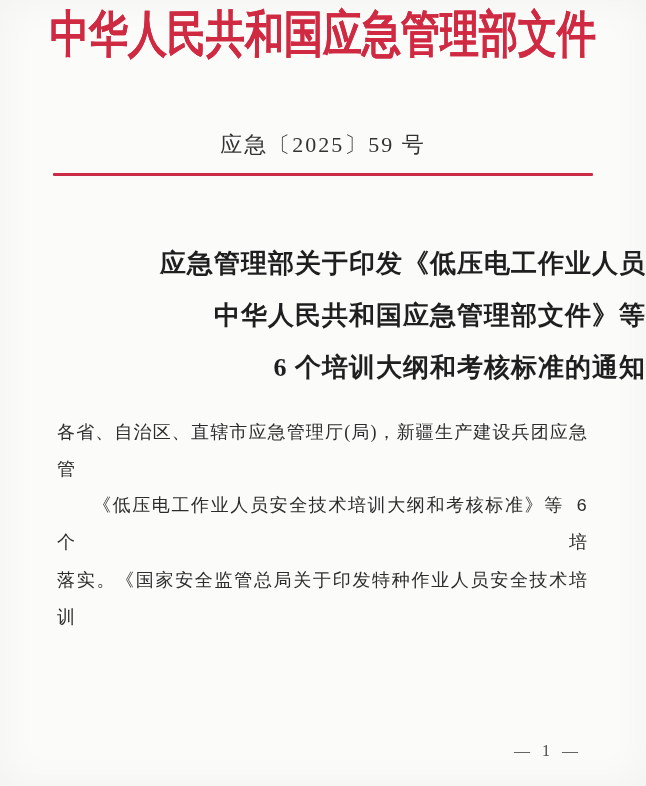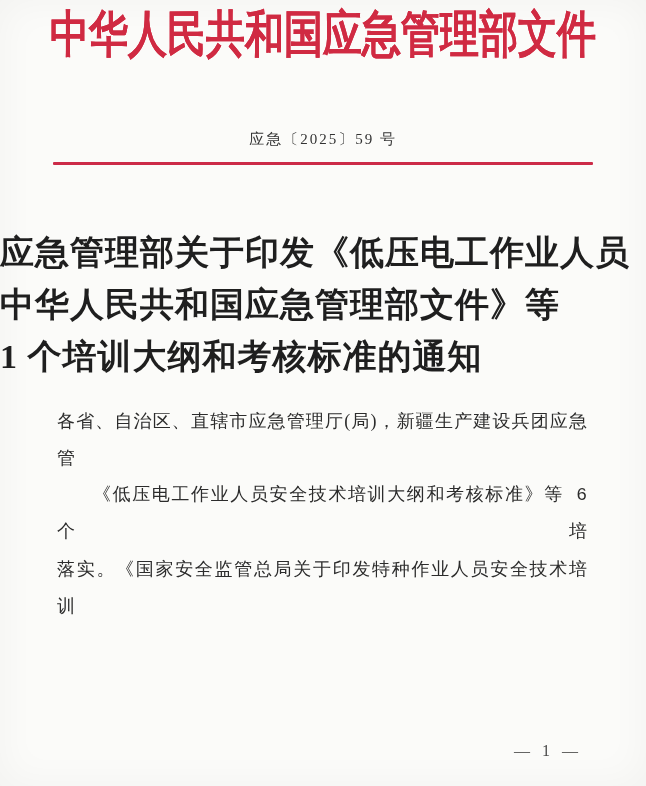--- a/index.html
+++ b/index.html
@@ -34,40 +34,40 @@
     letter-spacing:0px;
     transform:scaleY(1.28);
     transform-origin:center top;
     white-space:nowrap;
     text-shadow:0 0 .4px var(--header-red);
   }
 
   .doc-number{
     margin-top:76px;
     text-align:center;
-    font-size:15px;
+    font-size:22px;
     letter-spacing:2px;
     color:#333;
   }
 
   .red-divider{
     margin:13px auto 0 auto;
     width:540px;
     height:3px;
     background:var(--divider-red);
     border-radius:1px;
   }
 
   
   .doc-title{
     margin-top:62px;
-    text-align:left;
+    text-align:right;
     color:var(--ink);
     font-weight:bold;
-    font-size:34px;
+    font-size:26px;
     line-height:52px;
     letter-spacing:1px;
   }
 
   
   .body-text{
     margin-top:20px;
     padding:0 58px 0 57px;
     color:var(--ink-soft);
     font-size:18px;
@@ -101,21 +101,21 @@
     <div class="title">中华人民共和国应急管理部文件</div>
   </div>
 
   <div class="doc-number">应急〔2025〕59 号</div>
 
   <div class="red-divider"></div>
 
   <div class="doc-title">
     <div class="title-line">应急管理部关于印发《低压电工作业人员</div>
     <div class="title-line">中华人民共和国应急管理部文件》等</div>
-    <div class="title-line">1 个培训大纲和考核标准的通知</div>
+    <div class="title-line">6 个培训大纲和考核标准的通知</div>
   </div>
 
   <div class="body-text">
     <div class="line fill">各省、自治区、直辖市应急管理厅(局)，新疆生产建设兵团应急管</div>
 
     <div class="line fill indent">《低压电工作业人员安全技术培训大纲和考核标准》等 6 个培</div>
     <div class="line fill">落实。《国家安全监管总局关于印发特种作业人员安全技术培训</div>
 
   </div>
 

